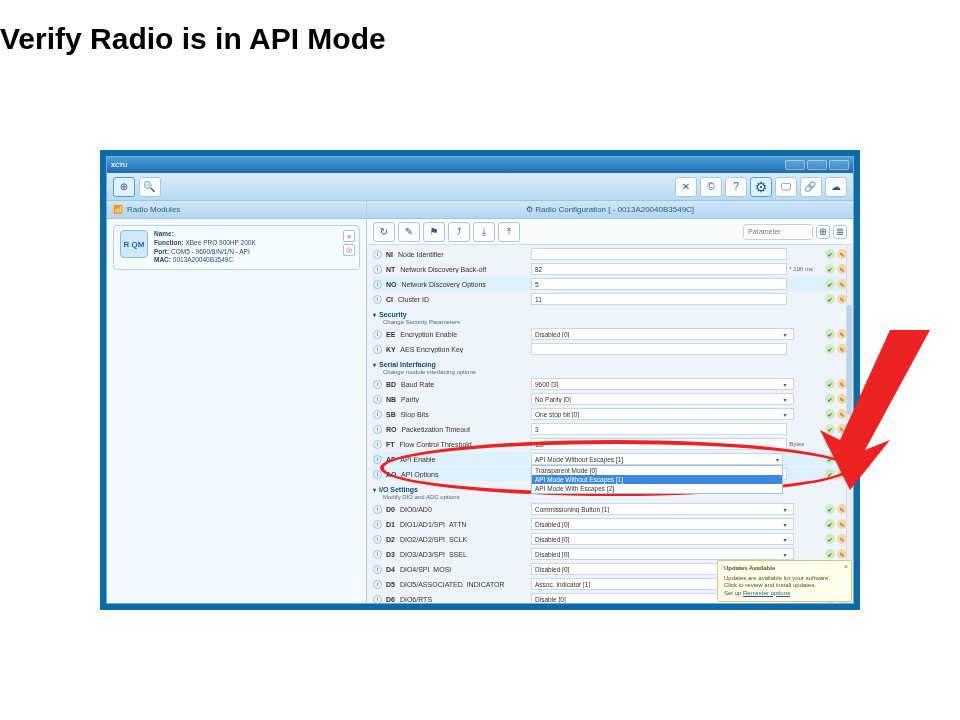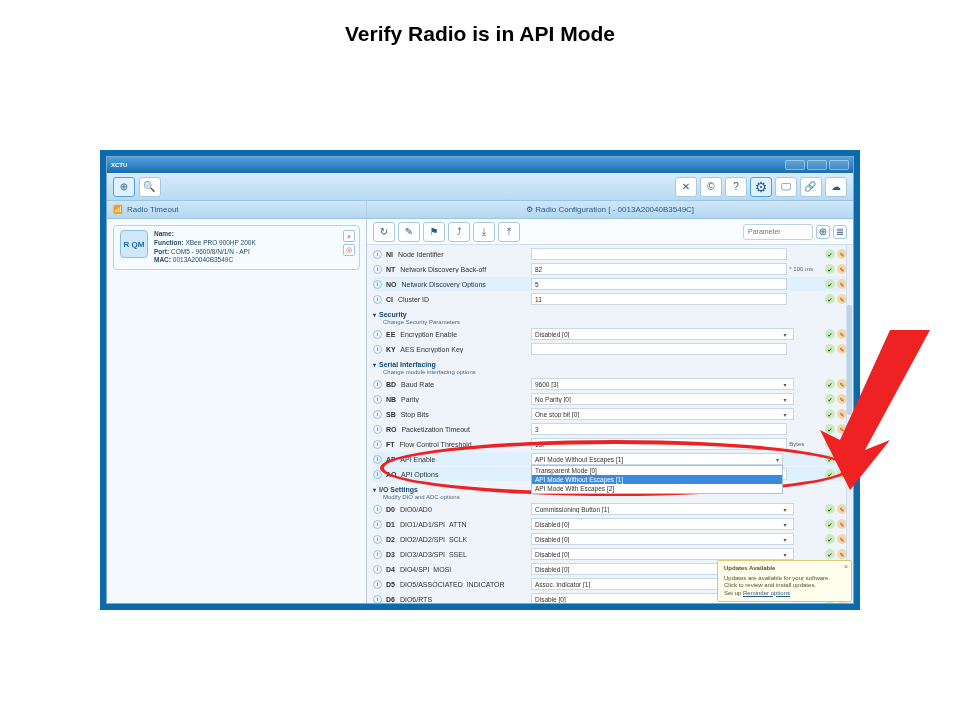--- a/index.html
+++ b/index.html
@@ -1,18 +1,18 @@
 <!DOCTYPE html>
 <html><head>
 <meta charset="utf-8">
 <style>
   * { box-sizing: border-box; }
   html, body { margin:0; padding:0; font-family: Arial, Helvetica, sans-serif; background:#fff; }
   .page { width:960px; height:720px; position:relative; }
-  .title { width:100%; text-align:center; font-weight:bold; font-size:21px; padding-top:22px; }
+  .title { width:100%; font-weight:bold; font-size:30px; padding-top:22px; }
   .shot {
     position:absolute; left:100px; top:150px; width:760px; height:460px;
     background:#0b6aa9; padding:6px;
   }
   .window {
     width:100%; height:100%; background:#eef4fa; border:1px solid #7aa7cc;
     display:flex; flex-direction:column;
   }
   
   .win-titlebar {
@@ -155,21 +155,21 @@
           <div class="tb-btn">🔗</div>
           <div class="tb-btn">☁</div>
         </div>
       </div>
 
       <div class="content">
 
         <div class="left">
           <div class="panel-head">
             <span>📶</span>
-            <span>Radio Timeout</span>
+            <span>Radio Modules</span>
           </div>
           <div class="module-card">
             <div class="module-icon">R QM</div>
             <div class="module-lines">
               <div><b>Name:</b></div>
               <div><b>Function:</b> <span>XBee PRO 900HP 200K</span></div>
               <div><b>Port:</b> <span>COM5 - 9600/8/N/1/N - API</span></div>
               <div><b>MAC:</b> <span>0013A20040B3549C</span></div>
             </div>
             <div class="module-side">

